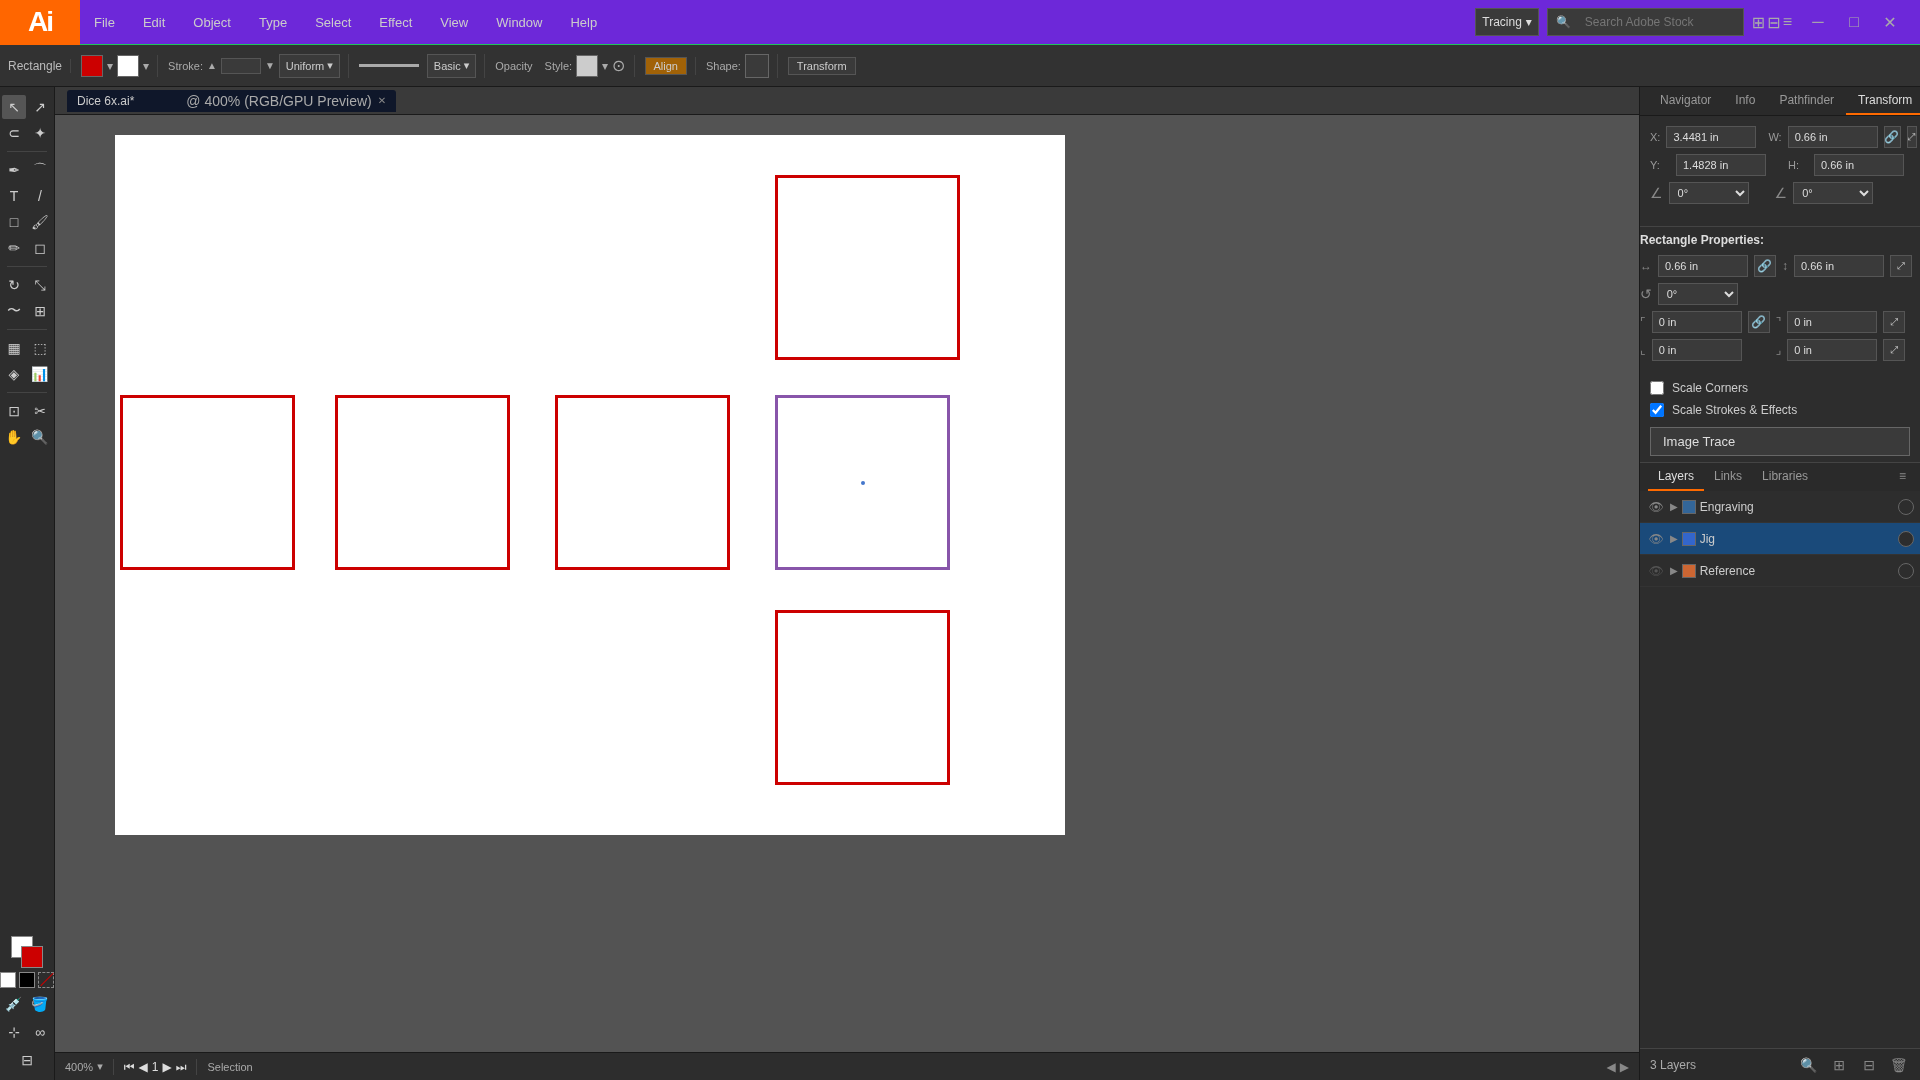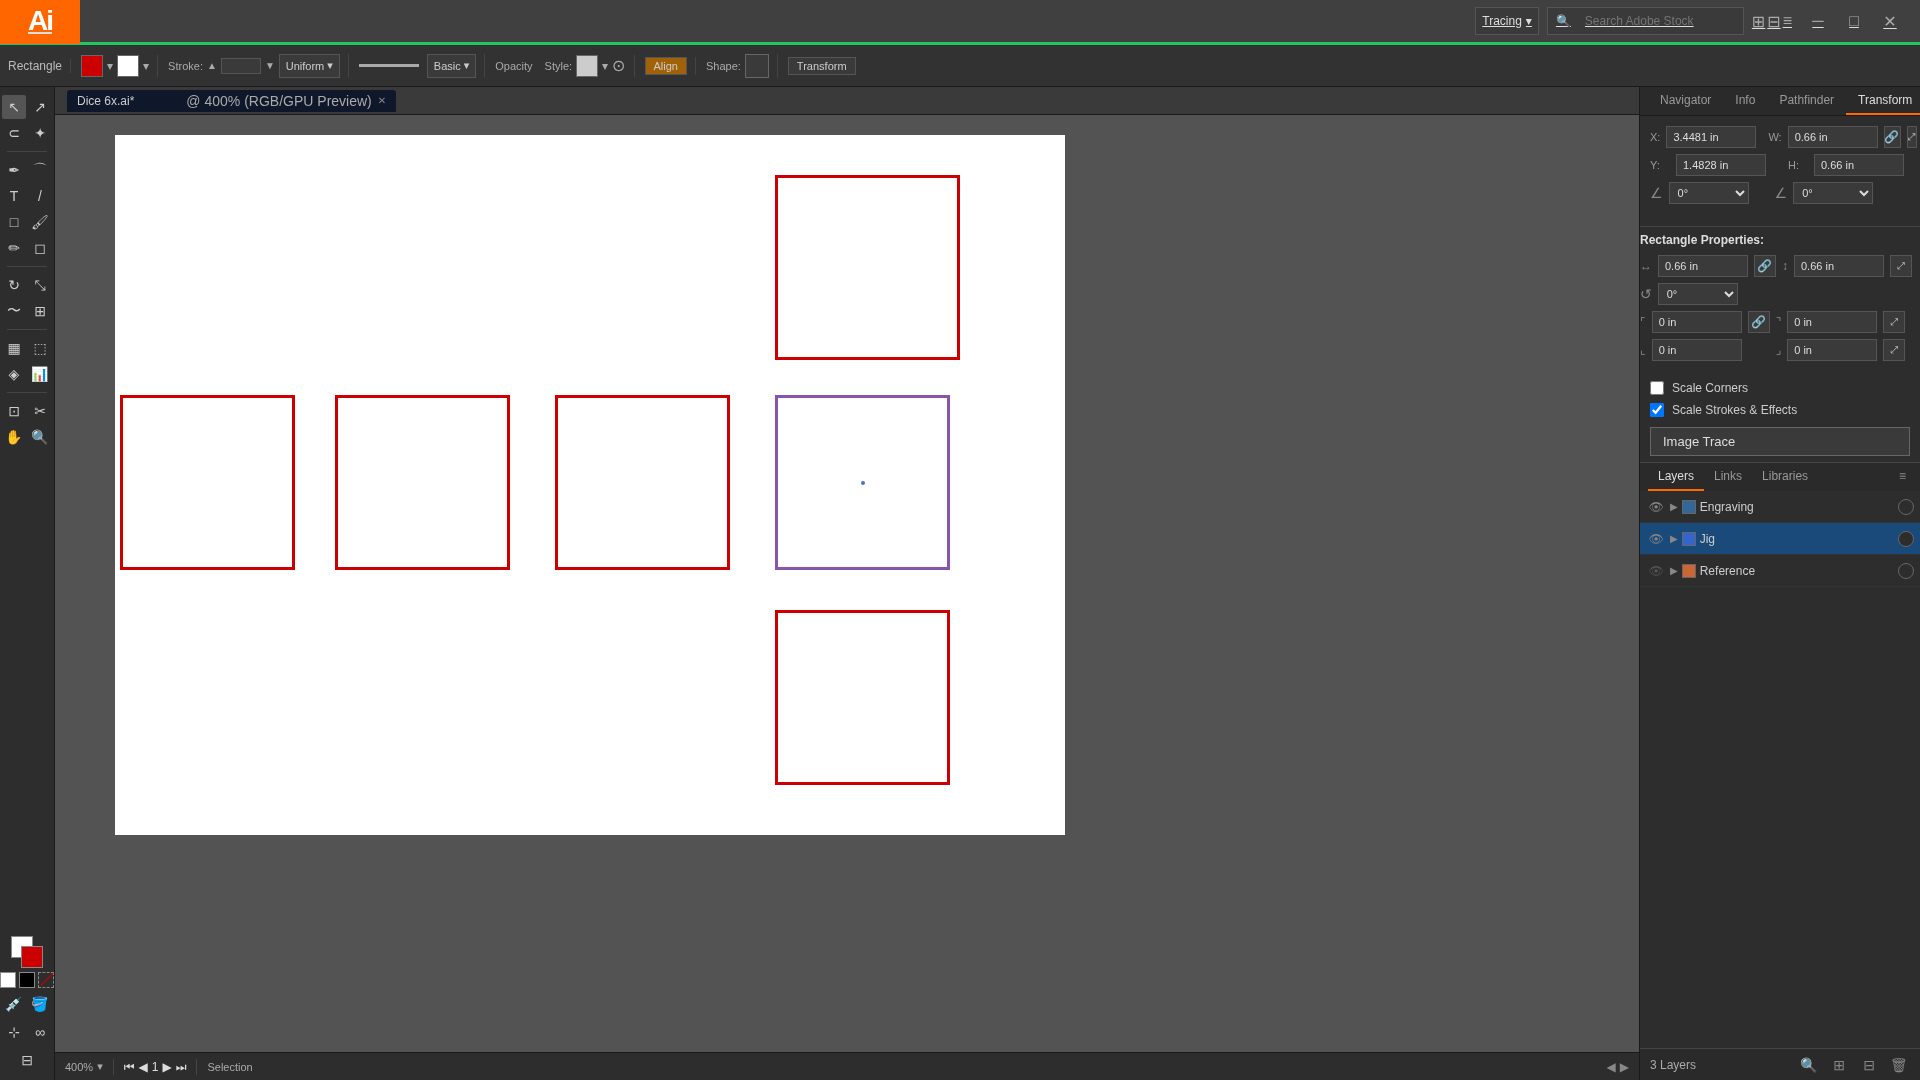--- a/index.html
+++ b/index.html
@@ -1,21 +1,21 @@
 <!DOCTYPE html>
 <html><head>
   <meta charset="utf-8">
   <style>
     * { margin: 0; padding: 0; box-sizing: border-box; }
     body { width: 1920px; height: 1080px; overflow: hidden; font-family: 'Segoe UI', Arial, sans-serif; font-size: 12px; background: #535353; color: #ddd; }
 
     
     #menu-bar {
-      width: 100%; height: 45px; background: #404040; display: flex; align-items: center;
-      border-bottom: 3px solid #22c55e; position: relative; z-index: 100; text-decoration: underline;
+      width: 100%; height: 45px; background: #6d28d9; display: flex; align-items: center;
+      border-bottom: 1px solid #22c55e; position: relative; z-index: 100;
     }
     #app-logo {
       width: 80px; height: 45px; background: #ff6600; display: flex; align-items: center; justify-content: center;
       font-size: 28px; font-weight: bold; color: white; letter-spacing: -2px; flex-shrink: 0;
     }
     .menu-items { display: flex; align-items: center; gap: 0; height: 100%; }
     .menu-item {
       padding: 0 14px; height: 100%; display: flex; align-items: center; cursor: pointer;
       color: #ccc; font-size: 13px; white-space: nowrap;
     }
@@ -193,20 +193,31 @@
       display: flex; align-items: center; padding: 0 10px; gap: 8px;
     }
     .layers-count { color: #aaa; font-size: 12px; flex: 1; }
     .layers-icon-btn { width: 22px; height: 22px; display: flex; align-items: center; justify-content: center; cursor: pointer; color: #888; font-size: 14px; }
   </style>
 </head>
 <body>
 
 <div id="menu-bar">
   <div id="app-logo">Ai</div>
+  <div class="menu-items">
+    <div class="menu-item">File</div>
+    <div class="menu-item">Edit</div>
+    <div class="menu-item">Object</div>
+    <div class="menu-item">Type</div>
+    <div class="menu-item">Select</div>
+    <div class="menu-item">Effect</div>
+    <div class="menu-item">View</div>
+    <div class="menu-item">Window</div>
+    <div class="menu-item">Help</div>
+  </div>
   <div class="menu-right">
     <div style="display:flex;align-items:center;gap:4px;background:#3a3a3a;padding:2px 6px;border:1px solid #555;height:28px;cursor:pointer;">
       <span>Tracing</span>
       <span>▾</span>
     </div>
     <div style="display:flex;align-items:center;gap:4px;background:#3a3a3a;border:1px solid #555;height:28px;padding:0 8px;">
       <span>🔍</span>
       <input class="search-box" type="text" style="border: none; background: transparent; width: 160px;" placeholder="Search Adobe Stock">
     </div>
     <div style="display:flex;gap:2px;align-items:center;">

